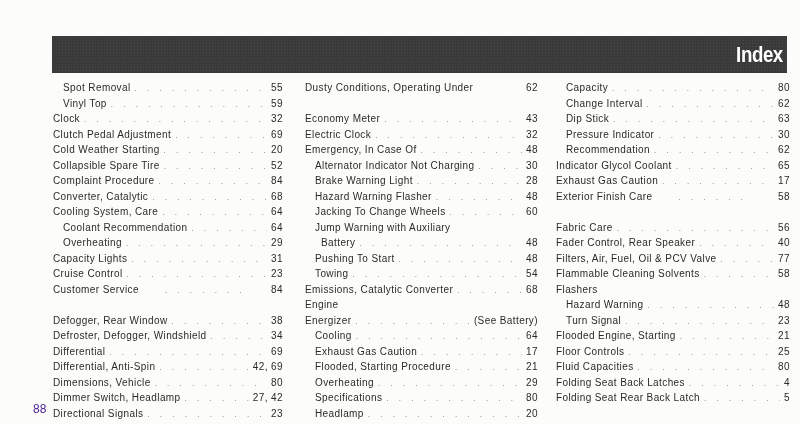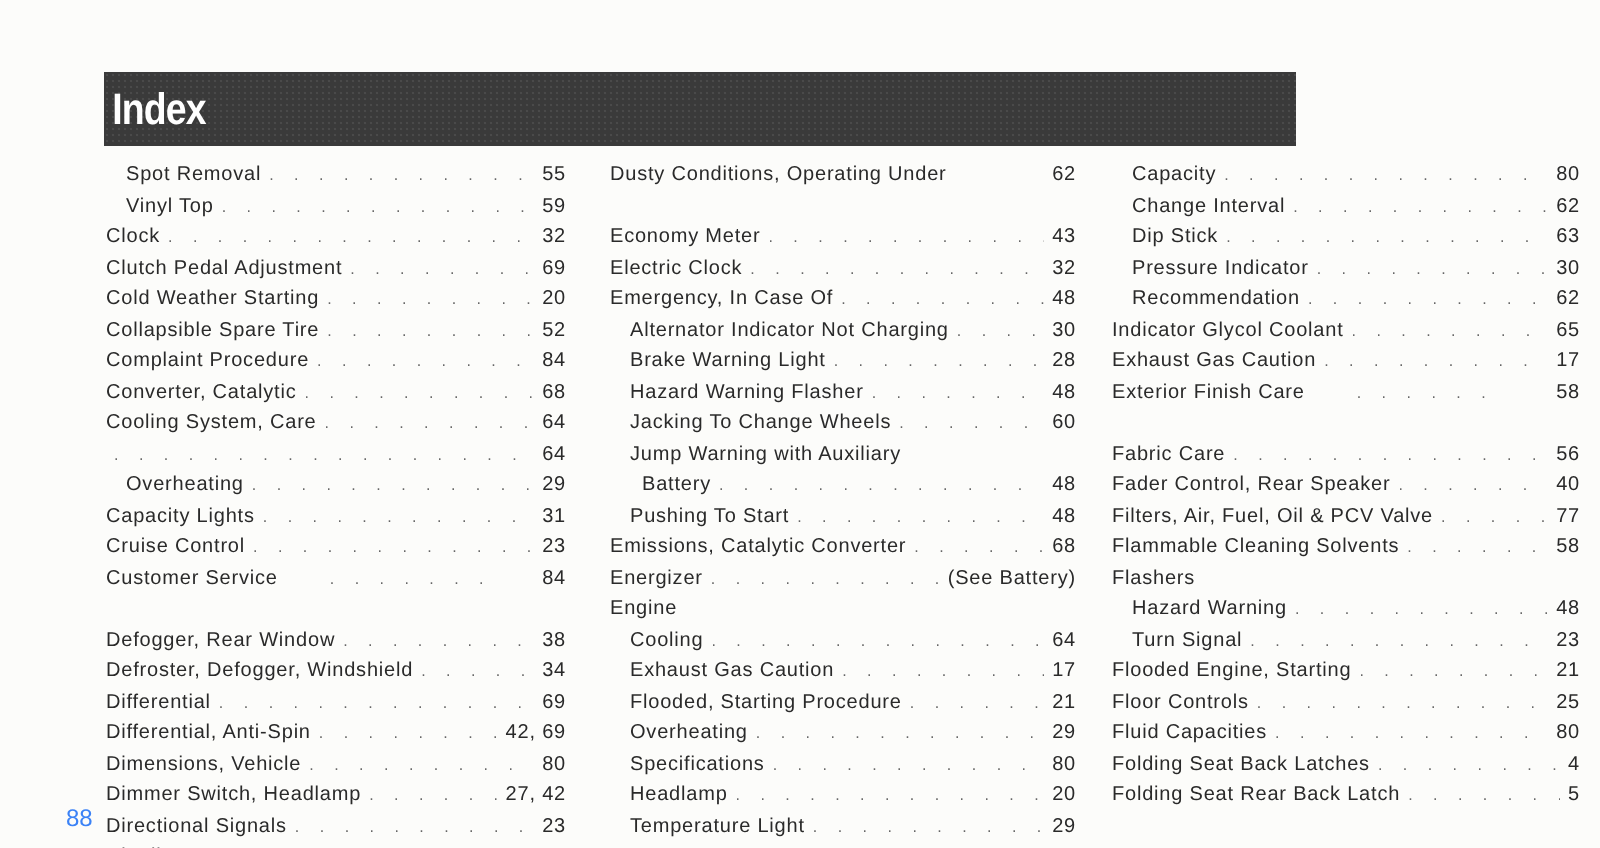--- a/index.html
+++ b/index.html
@@ -4,25 +4,25 @@
 <style>
   html, body { margin: 0; padding: 0; }
   body {
     width: 800px; height: 424px; overflow: hidden;
     background: #fcfcfa;
     font-family: "Liberation Sans", sans-serif;
     color: #2a2a2a;
     position: relative;
   }
   .header-bar {
-    position: absolute; left: 52px; top: 36px; width: 596px; height: 37px;
+    position: absolute; left: 52px; top: 36px; width: 735px; height: 37px;
     background: #3a3a3a;
     background-image: radial-gradient(#4a4a4a 0.6px, transparent 0.8px);
     background-size: 3px 3px;
-    display: flex; align-items: center; justify-content: flex-start;
+    display: flex; align-items: center; justify-content: flex-end;
   }
   .header-title {
     color: #ffffff; font-weight: bold; font-size: 22px;
     letter-spacing: -0.5px; transform: scaleX(0.85);
   }
   .column { position: absolute; top: 80px; width: 230px; }
   .col-1 { left: 53px; }
   .col-2 { left: 305px; width: 233px; }
   .col-3 { left: 556px; width: 234px; }
   .entry {
@@ -37,21 +37,21 @@
   .leader {
     flex: 1 1 auto; overflow: hidden; color: #666; margin: 0 4px;
     letter-spacing: 4px; font-size: 8px;
   }
   .leader::before {
     content: ". . . . . . . . . . . . . . . . . . . . . . . . . . . . . . . . . . . . . . . . . . . . .";
   }
   .entry.no-leader .leader::before { content: ""; }
   .page { flex: 0 0 auto; text-align: right; }
   .page-number {
-    position: absolute; left: 33px; top: 402px; font-size: 12px; color: #3b82f6;
+    position: absolute; left: 33px; top: 402px; font-size: 12px; color: #4c1d95;
   }
 </style>
 </head>
 <body>
 
 <div class="header-bar">
   <span class="header-title">Index</span>
 </div>
 
 <div class="column col-1">
@@ -94,20 +94,21 @@
       <span class="label">Converter, Catalytic</span>
       <span class="leader"></span>
       <span class="page">68</span>
     </div>
     <div class="entry">
       <span class="label">Cooling System, Care</span>
       <span class="leader"></span>
       <span class="page">64</span>
     </div>
     <div class="entry indent-1">
+      <span class="label">Coolant Recommendation</span>
       <span class="leader"></span>
       <span class="page">64</span>
     </div>
     <div class="entry indent-1">
       <span class="label">Overheating</span>
       <span class="leader"></span>
       <span class="page">29</span>
     </div>
     <div class="entry">
       <span class="label">Capacity Lights</span>
@@ -214,34 +215,39 @@
     <div class="entry indent-2">
       <span class="label">Battery</span>
       <span class="leader"></span>
       <span class="page">48</span>
     </div>
     <div class="entry indent-1">
       <span class="label">Pushing To Start</span>
       <span class="leader"></span>
       <span class="page">48</span>
     </div>
+    <div class="entry indent-1">
+      <span class="label">Towing</span>
+      <span class="leader"></span>
+      <span class="page">54</span>
+    </div>
     <div class="entry">
       <span class="label">Emissions, Catalytic Converter</span>
       <span class="leader"></span>
       <span class="page">68</span>
-    </div>
-    <div class="entry">
-      <span class="label">Energizer</span>
-      <span class="leader"></span>
-      <span class="page">(See Battery)</span>
     </div>
     <div class="entry no-leader">
       <span class="label">Engine</span>
       <span class="leader"></span>
       <span class="page"></span>
+    </div>
+    <div class="entry">
+      <span class="label">Energizer</span>
+      <span class="leader"></span>
+      <span class="page">(See Battery)</span>
     </div>
     <div class="entry indent-1">
       <span class="label">Cooling</span>
       <span class="leader"></span>
       <span class="page">64</span>
     </div>
     <div class="entry indent-1">
       <span class="label">Exhaust Gas Caution</span>
       <span class="leader"></span>
       <span class="page">17</span>

